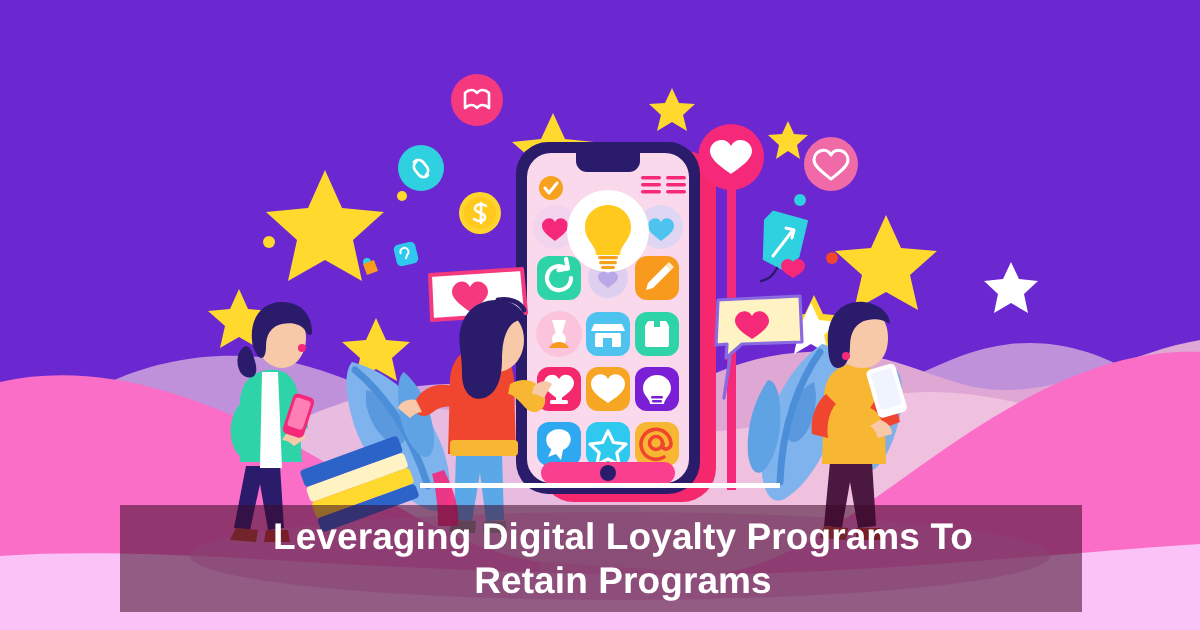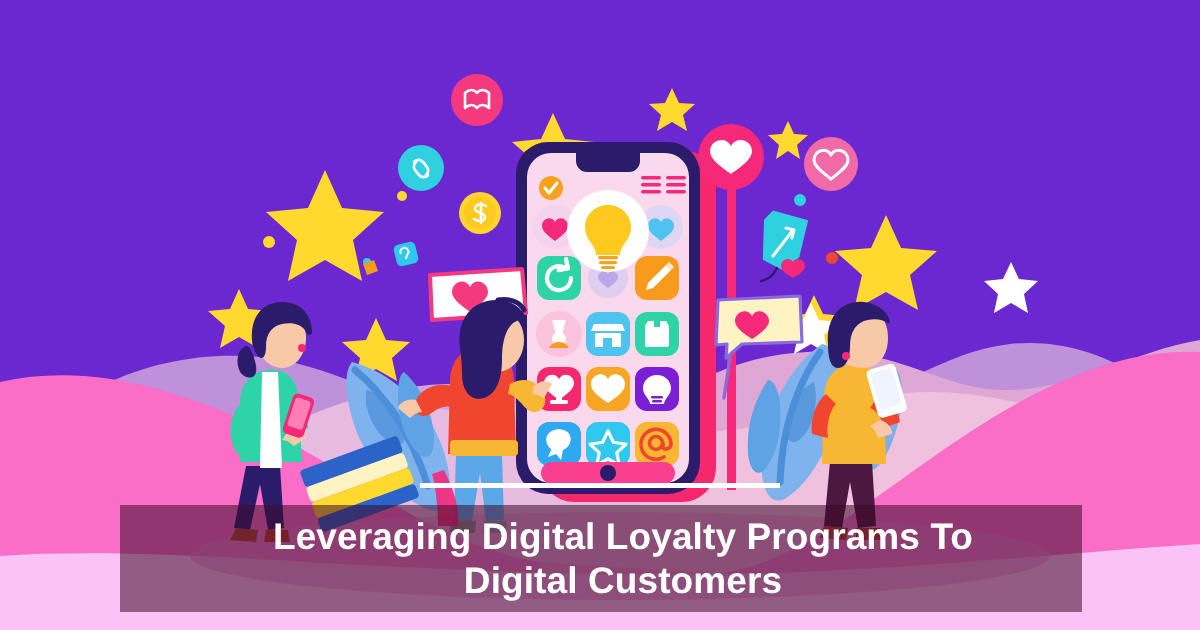--- a/index.html
+++ b/index.html
@@ -367,17 +367,17 @@
     </g>
   </svg>
 
   <svg class="layer" viewBox="0 0 1200 630">
     <rect x="420" y="483" width="360" height="5" fill="#FFFFFF"></rect>
   </svg>
 
   <div id="title-overlay">
     <div id="title-text">
       <span class="ln">Leveraging Digital Loyalty Programs To</span>
-      <span class="ln">Digital Customers</span>
+      <span class="ln">Retain Programs</span>
     </div>
   </div>
 
 </div>
 
 </body></html>

